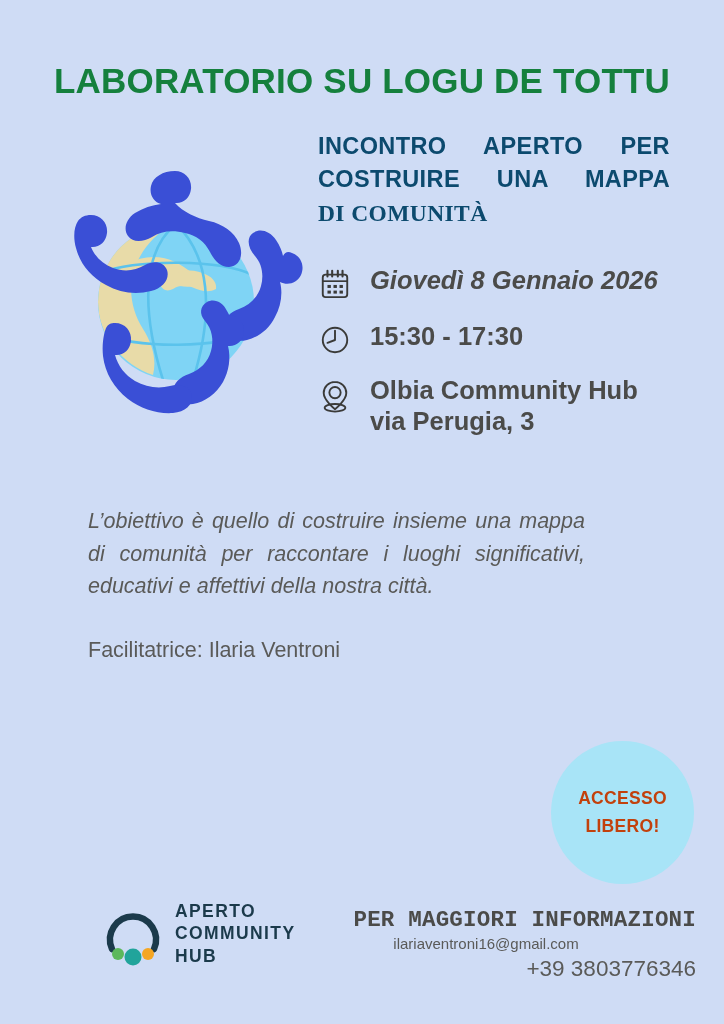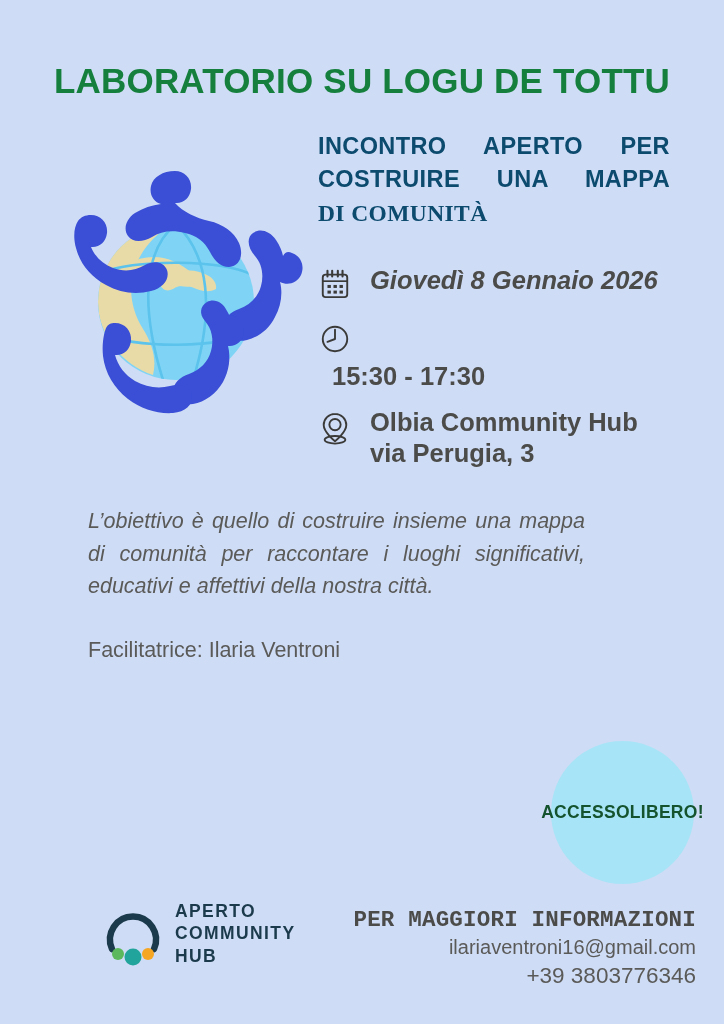--- a/index.html
+++ b/index.html
@@ -92,21 +92,21 @@
   }
   .info-row .txt {
     font-size: 25.5px;
     font-weight: bold;
     color: #4b4b49;
     line-height: 1.22;
     padding-left: 16px;
     padding-top: 3px;
   }
   .info-row.place .txt { padding-top: 1px; }
-  .info-row.time { margin-bottom: 14px; flex-direction: column; }
+  .info-row.time { margin-bottom: 14px; }
   .info-row.date { margin-bottom: 14px; font-style: italic; }
 
   
   .body-copy {
     position: absolute;
     left: 88px;
     top: 505px;
     width: 497px;
     font-size: 21.5px;
     color: #5a5a58;
@@ -128,24 +128,24 @@
   
   .badge {
     position: absolute;
     left: 551px;
     top: 741px;
     width: 143px;
     height: 143px;
     border-radius: 50%;
     background: #a8e4f7;
     display: flex;
-    flex-direction: row;
+    flex-direction: column;
     align-items: center;
     justify-content: center;
-    color: #14532d;
+    color: #c2410c;
     font-size: 17.5px;
     font-weight: bold;
     line-height: 1.55;
     letter-spacing: 0.3px;
     text-align: center;
   }
 
   
   .logo-block {
     position: absolute;
@@ -178,23 +178,24 @@
     color: #4b4b49;
   }
   .contact .head {
     font-size: 22.5px;
     font-weight: bold;
     line-height: 1.25;
     letter-spacing: 0.2px;
     font-family: Liberation Mono, monospace;
   }
   .contact .email {
-    font-size: 20px;
+    font-size: 15px;
     line-height: 1.33;
     color: #5a5a58;
+    text-align: center;
   }
   .contact .phone {
     font-size: 22.5px;
     line-height: 1.33;
     color: #5a5a58;
   }
 </style>
 </head>
 <body>
 

